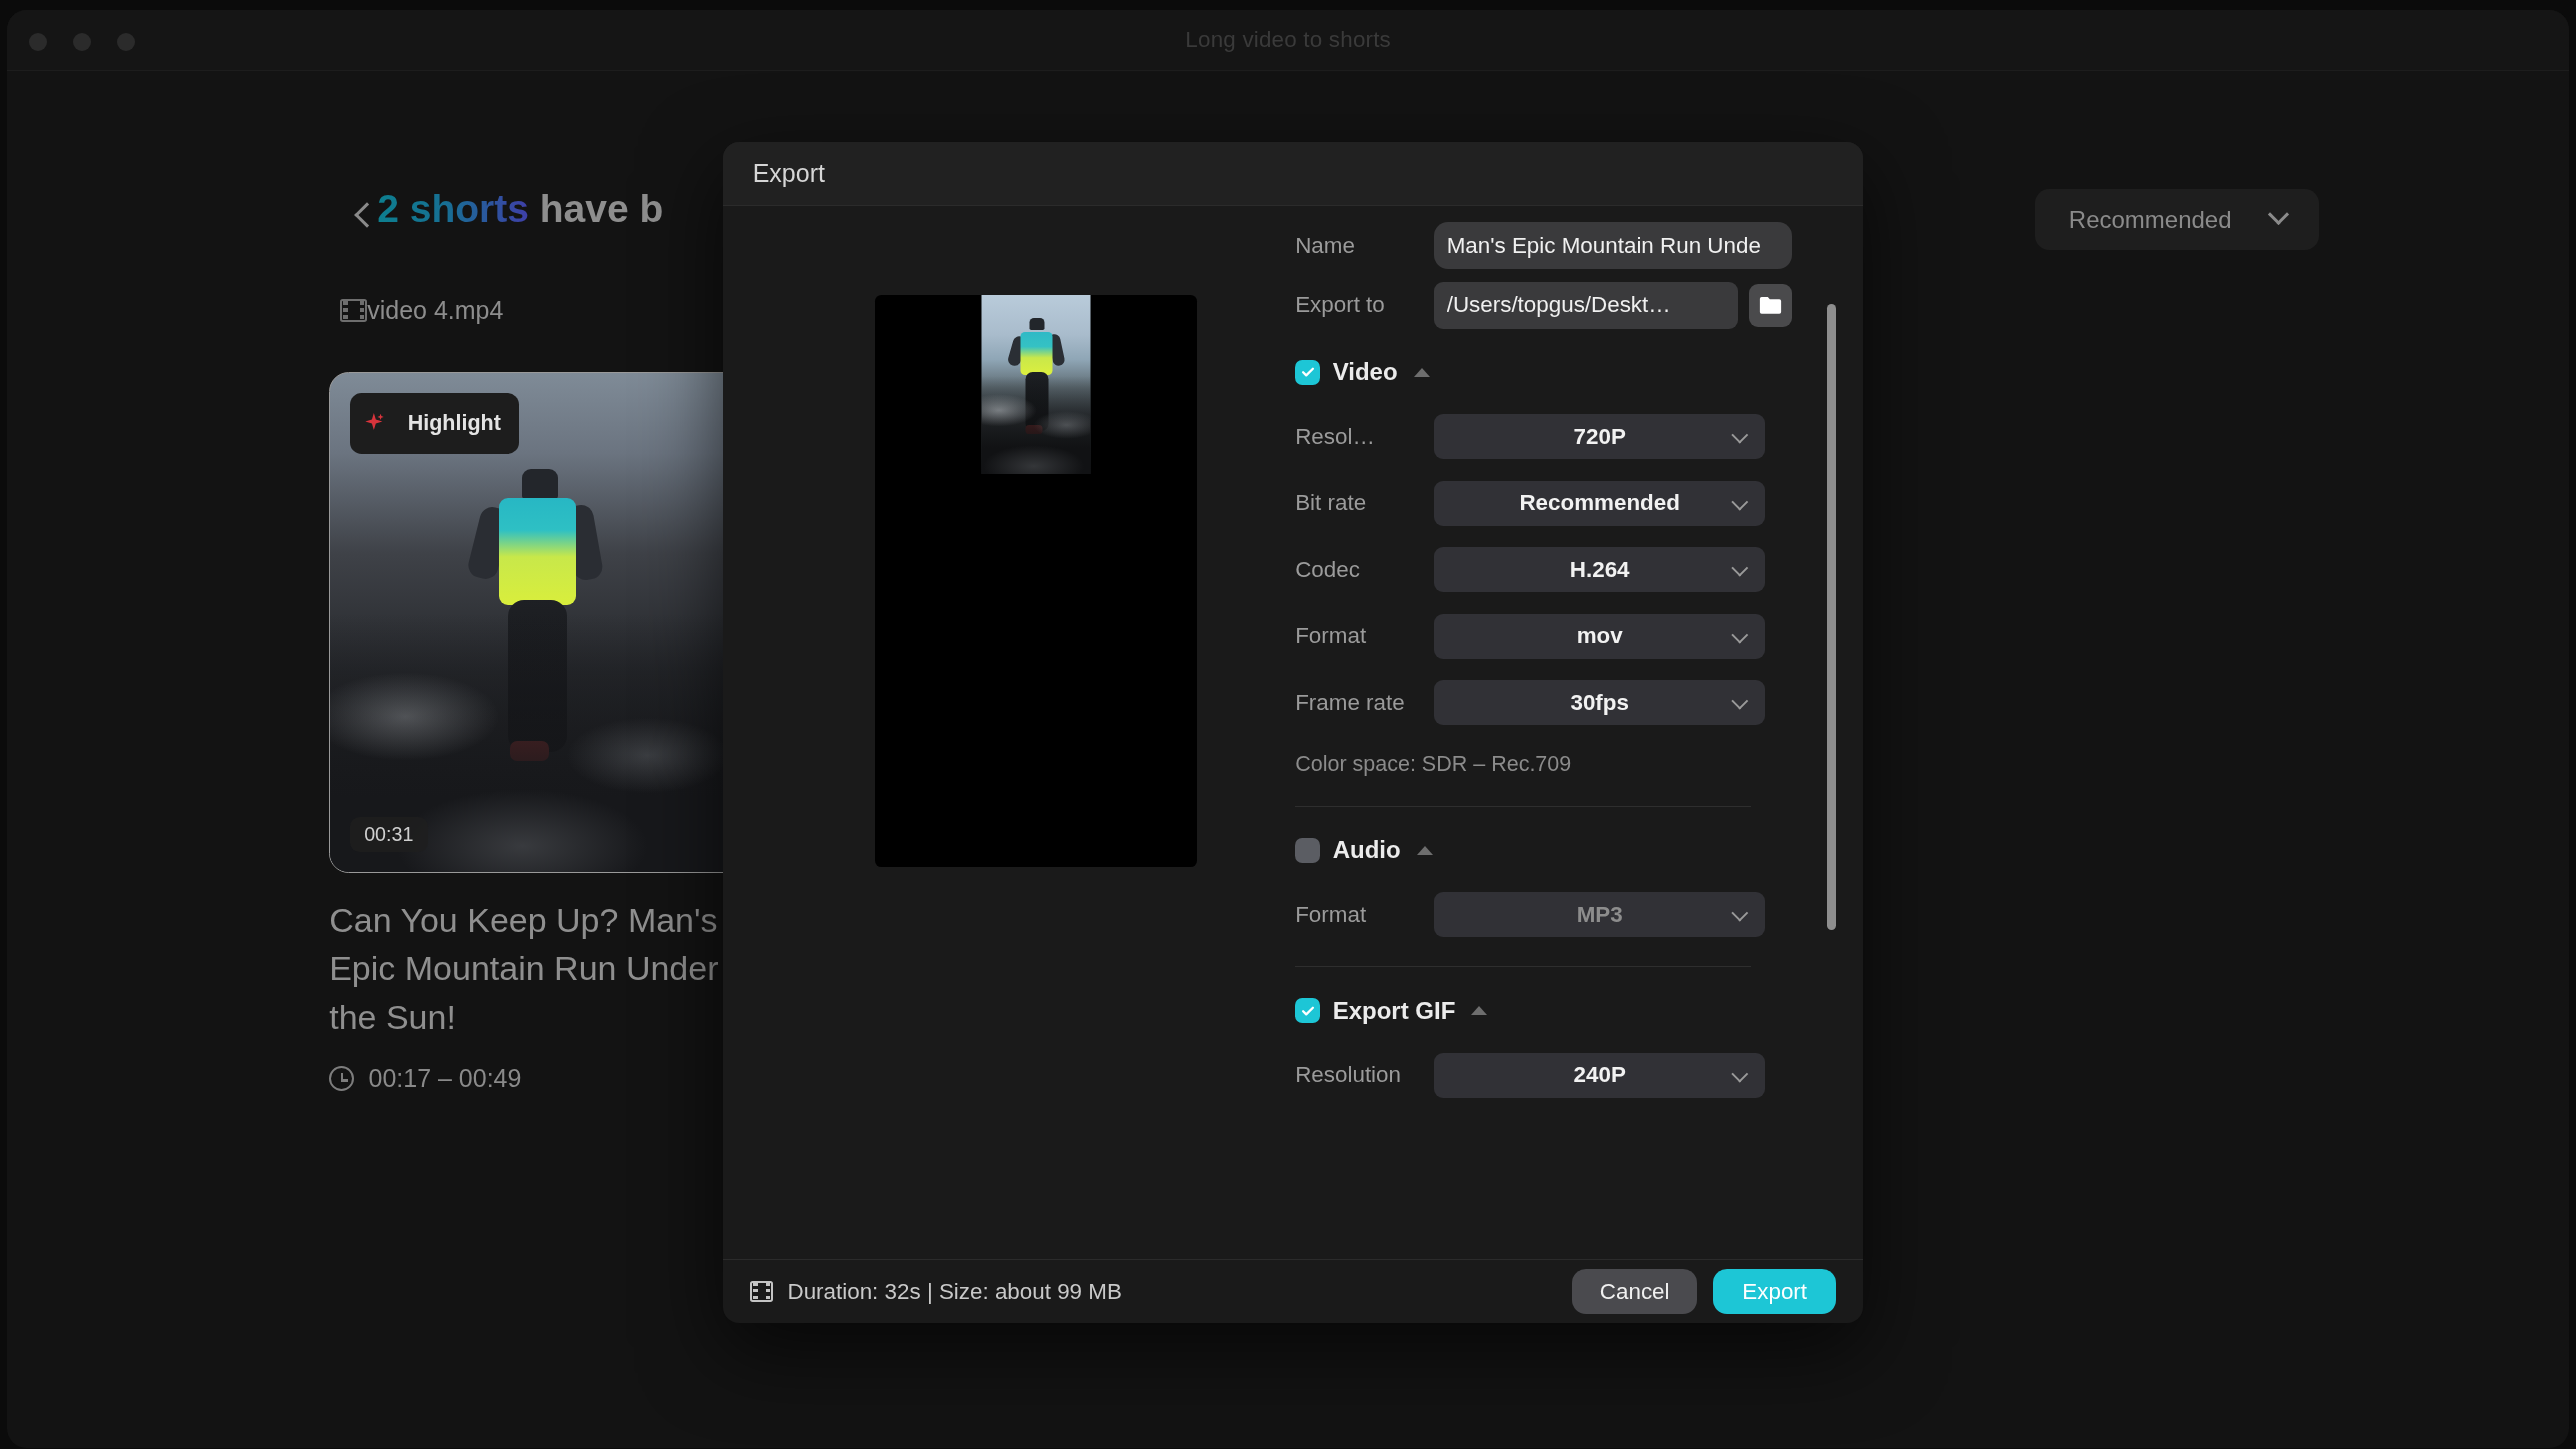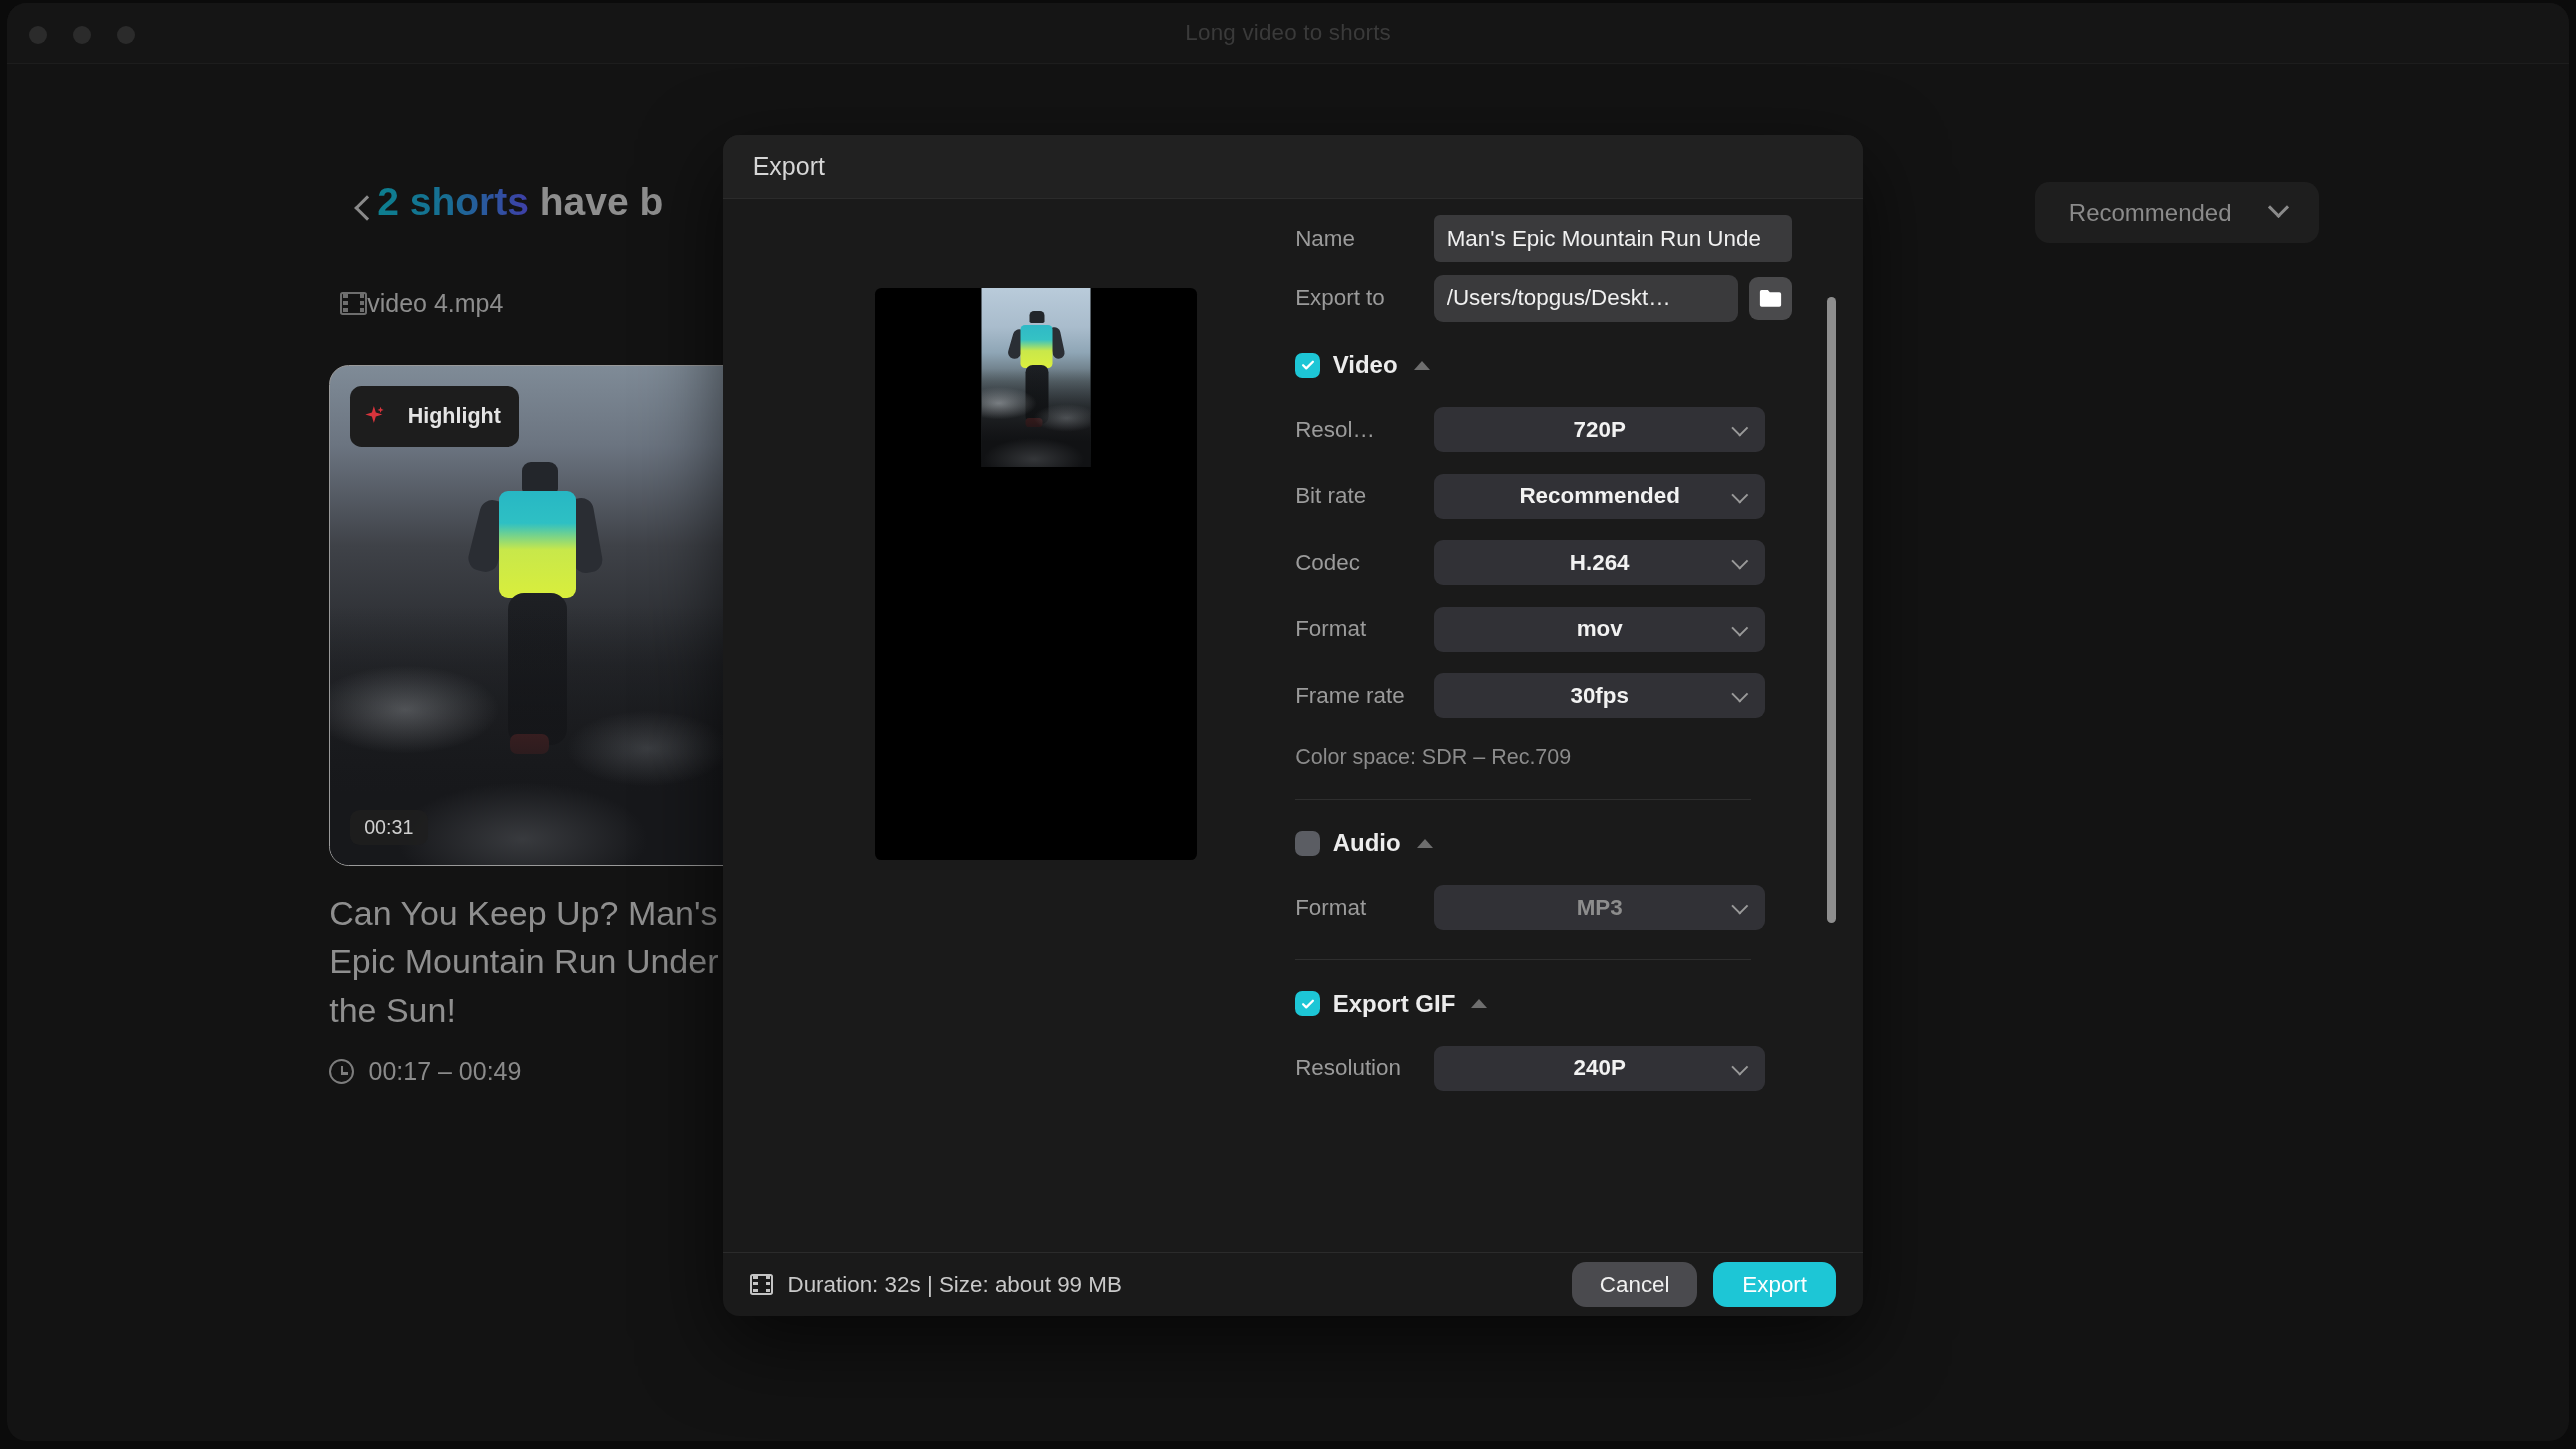--- a/index.html
+++ b/index.html
@@ -6,21 +6,21 @@
   html, body {
     width: 2576px; height: 1449px;
     background: #0b0b0b;
     font-family: "Liberation Sans", sans-serif;
     overflow: hidden;
   }
 
   
   .app-window {
     position: absolute;
-    left: 7.2px; top: 3px;
+    left: 7.2px; top: 10px;
     width: 2562px; height: 1438px;
     background: #131313;
     border-radius: 19.7px;
     overflow: hidden;
   }
 
   
   .titlebar {
     position: absolute; left: 0; top: 0;
     width: 100%; height: 61px;
@@ -192,21 +192,21 @@
       radial-gradient(ellipse 54px 23px at 16% 35%, rgba(215,220,225,.45), transparent 70%),
       radial-gradient(ellipse 47px 19.7px at 78% 50%, rgba(190,196,202,.30), transparent 70%),
       radial-gradient(ellipse 72px 30px at 48% 92%, rgba(55,57,60,.92), transparent 70%),
       linear-gradient(transparent, #111214 74%); }
 
   
   .form { position: absolute; left: 572px; top: 16px; width: 501px; }
   .frow { display: flex; align-items: center; height: 47px; margin-bottom: 12.5px; }
   .flabel { width: 139px; font-size: 22.4px; color: #9b9b9b; flex: none; }
   .ftext-input {
-    width: 358px; height: 47px; background: #3a3a3c; border: 0; border-radius: 6px;
+    width: 358px; height: 47px; background: #3a3a3c; border: 0; border-radius: 14px;
     color: #f0f0f0; font-size: 22.4px; font-family: "Liberation Sans", sans-serif;
     padding: 0 12.5px; outline: none;
   }
   .path-input {
     width: 304px; height: 47px; background: #3a3a3c; border: 0; border-radius: 9px;
     color: #f0f0f0; font-size: 22.4px; font-family: "Liberation Sans", sans-serif;
     padding: 0 12.5px; outline: none;
   }
   .folder-btn {
     width: 43px; height: 43px; background: #4a4a4c; border-radius: 9px;

